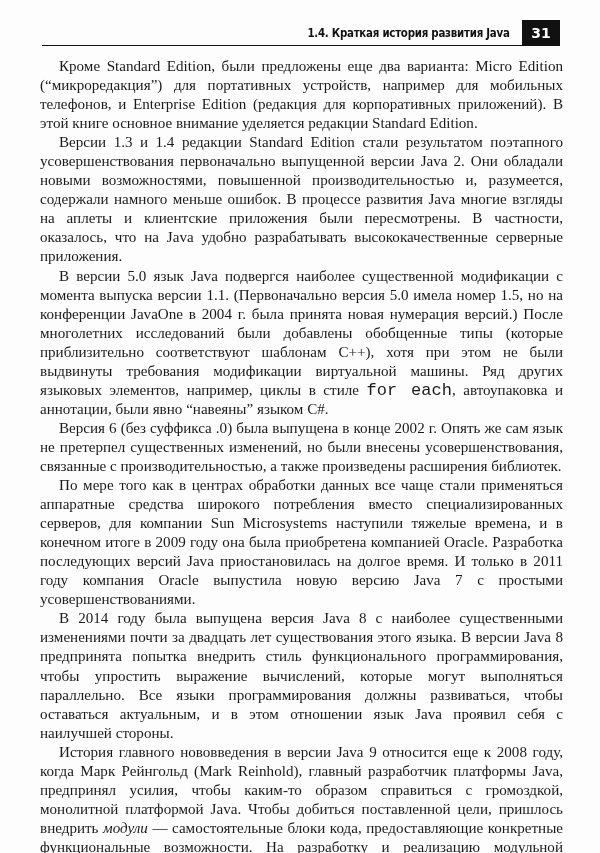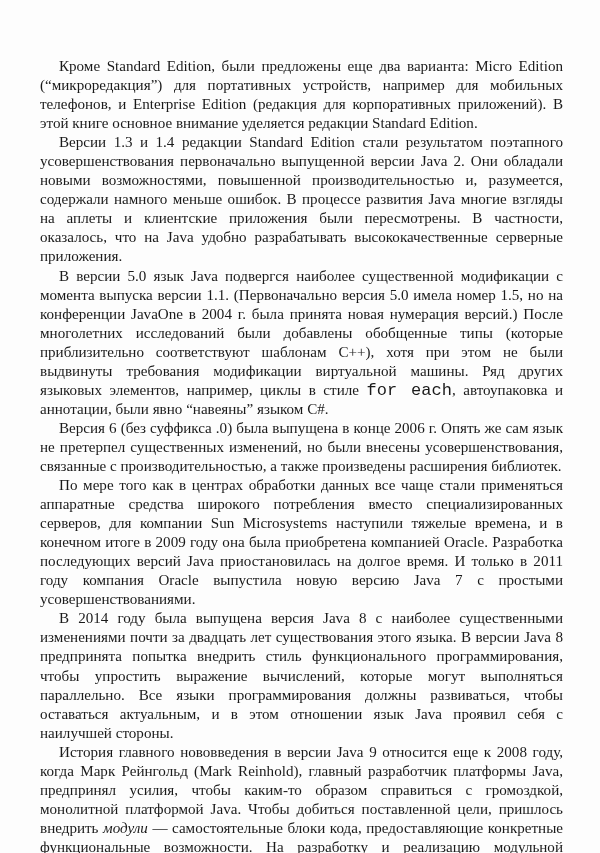--- a/index.html
+++ b/index.html
@@ -28,24 +28,28 @@
       text-align: justify; hyphens: manual;
     }
     .body-text p { margin: 0; text-indent: 19px; }
     .mono { font-family: "Liberation Mono", "DejaVu Sans Mono", monospace; font-size: 17px; }
     .ital { font-style: italic; }
   </style>
 </head>
 <body>
 
 <div class="page">
+  <div class="running-head">
+    <span class="running-title">1.4. Краткая история развития Java</span>
+    <div class="page-number-box">31</div>
+  </div>
 
   <div class="body-text">
     <p>Кроме Standard Edition, были предложены еще два варианта: Micro Edition (“микроредакция”) для портативных устройств, например для мобильных телефонов, и Enterprise Edition (редакция для корпоративных приложений). В этой книге основное внимание уделяется редакции Standard Edition.</p>
     <p>Версии 1.3 и 1.4 редакции Standard Edition стали результатом поэтапного усовершенствования первоначально выпущенной версии Java 2. Они обладали новыми возможностями, повышенной производительностью и, разумеется, содержали намного меньше ошибок. В процессе развития Java многие взгляды на аплеты и клиентские приложения были пересмотрены. В частности, оказалось, что на Java удобно разрабатывать высококачественные серверные приложения.</p>
     <p><span>В версии 5.0 язык Java подвергся наиболее существенной модификации с момента выпуска версии 1.1. (Первоначально версия 5.0 имела номер 1.5, но на конференции JavaOne в 2004 г. была принята новая нумерация версий.) После многолетних исследований были добавлены обобщенные типы (которые приблизительно соответствуют шаблонам C++), хотя при этом не были выдвинуты требования модификации виртуальной машины. Ряд других языковых элементов, например, циклы в стиле </span><span class="mono">for each</span><span>, автоупаковка и аннотации, были явно “навеяны” языком C#.</span></p>
-    <p>Версия 6 (без суффикса .0) была выпущена в конце 2006 г. Опять же сам язык не претерпел существенных изменений, но были внесены усовершенствования, связанные с производительностью, а также произведены расширения библиотек.</p>
+    <p>Версия 6 (без суффикса .0) была выпущена в конце 2002 г. Опять же сам язык не претерпел существенных изменений, но были внесены усовершенствования, связанные с производительностью, а также произведены расширения библиотек.</p>
     <p>По мере того как в центрах обработки данных все чаще стали применяться аппаратные средства широкого потребления вместо специализированных серверов, для компании Sun Microsystems наступили тяжелые времена, и в конечном итоге в 2009 году она была приобретена компанией Oracle. Разработка последующих версий Java приостановилась на долгое время. И только в 2011 году компания Oracle выпустила новую версию Java 7 с простыми усовершенствованиями.</p>
     <p>В 2014 году была выпущена версия Java 8 с наиболее существенными изменениями почти за двадцать лет существования этого языка. В версии Java 8 предпринята попытка внедрить стиль функционального программирования, чтобы упростить выражение вычислений, которые могут выполняться параллельно. Все языки программирования должны развиваться, чтобы оставаться актуальным, и в этом отношении язык Java проявил себя с наилучшей стороны.</p>
     <p><span>История главного нововведения в версии Java 9 относится еще к 2008 году, когда Марк Рейнгольд (Mark Reinhold), главный разработчик платформы Java, предпринял усилия, чтобы каким-то образом справиться с громоздкой, монолитной платформой Java. Чтобы добиться поставленной цели, пришлось внедрить </span><span class="ital">модули</span><span> — самостоятельные блоки кода, предоставляющие конкретные функциональные возможности. На разработку и реализацию модульной системы, вполне вписывающейся в платформу Java, ушло одиннадцать лет, но еще предстоит убедиться, насколько хорошо она подходит для приложений и библиотек Java. Версия Java 9, выпущенная в 2017 году, обладает и другими привлекательными языковыми средствами, описываемыми в настоящем издании.</span></p>
 
   </div>
 </div>
 
 </body></html>

